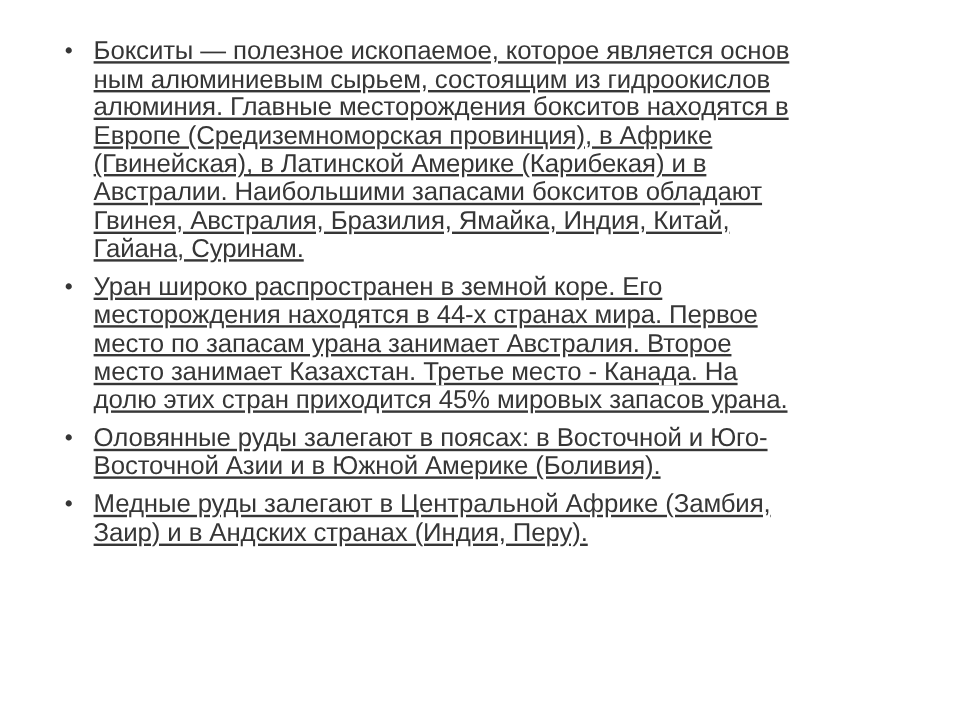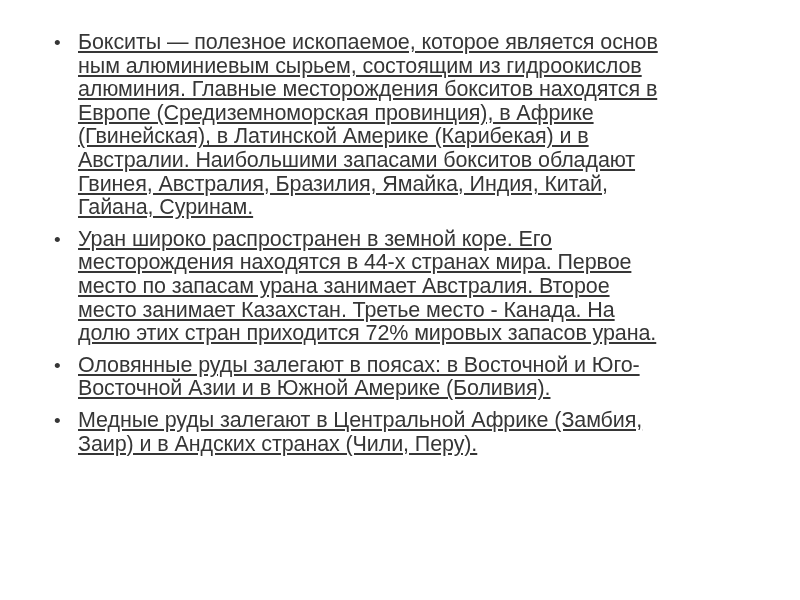--- a/index.html
+++ b/index.html
@@ -65,29 +65,29 @@
 Гвинея, Австралия, Бразилия, Ямайка, Индия, Китай,
 Гайана, Суринам.</span>
     </div>
 
     <div class="bullet-item">
       <span class="bullet-marker">•</span>
       <span class="bullet-text">Уран широко распространен в земной коре. Его
 месторождения находятся в 44-х странах мира. Первое
 место по запасам урана занимает Австралия. Второе
 место занимает Казахстан. Третье место - Канада. На
-долю этих стран приходится 72% мировых запасов урана.</span>
+долю этих стран приходится 45% мировых запасов урана.</span>
     </div>
 
     <div class="bullet-item">
       <span class="bullet-marker">•</span>
       <span class="bullet-text">Оловянные руды залегают в поясах: в Восточной и Юго-
 Восточной Азии и в Южной Америке (Боливия).</span>
     </div>
 
     <div class="bullet-item">
       <span class="bullet-marker">•</span>
       <span class="bullet-text">Медные руды залегают в Центральной Африке (Замбия,
-Заир) и в Андских странах (Чили, Перу).</span>
+Заир) и в Андских странах (Индия, Перу).</span>
     </div>
 
   </div>
 </div>
 
 </body></html>

